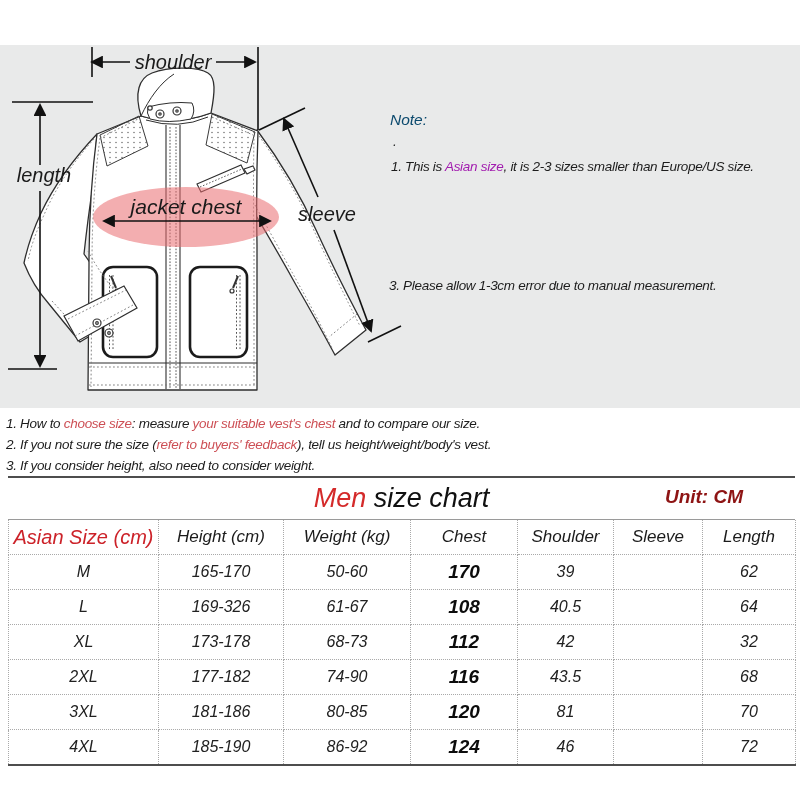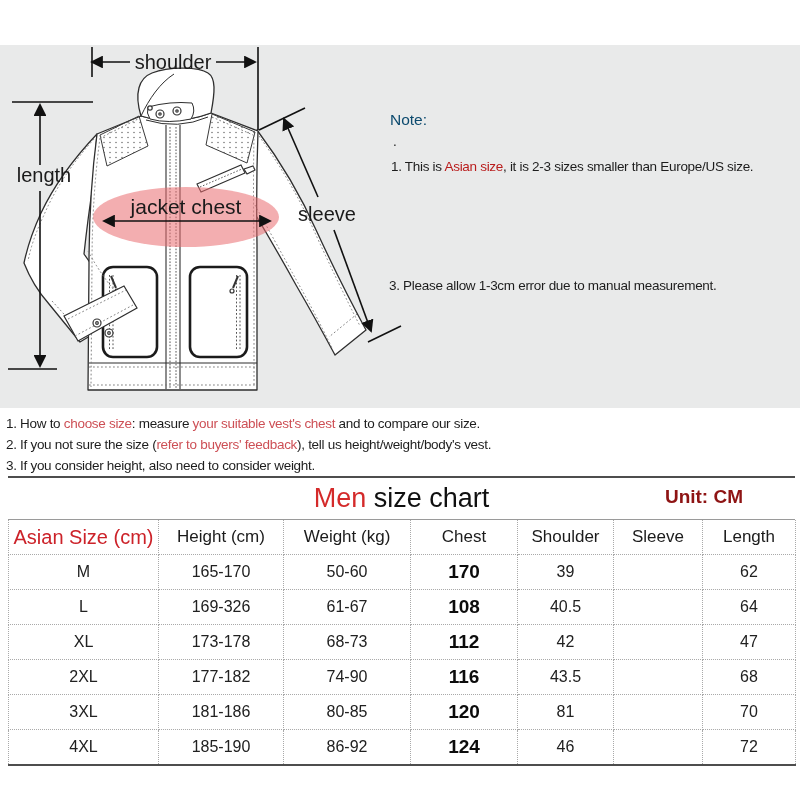--- a/index.html
+++ b/index.html
@@ -1,24 +1,24 @@
 <!DOCTYPE html>
 <html><head>
 <meta charset="utf-8">
 <style>
   html,body{margin:0;padding:0;background:#fff;}
   .page{position:relative;width:800px;height:800px;background:#ffffff;
-        font-family:"Liberation Sans",sans-serif;overflow:hidden;}
+        font-family:"Liberation Sans",sans-serif;overflow:hidden;font-style:italic;}
   .panel{position:absolute;left:0;top:45px;width:800px;height:363px;background:#e9eaea;}
   svg.diagram{position:absolute;left:0;top:45px;width:410px;height:363px;}
   svg text{font-family:"Liberation Sans",sans-serif;fill:#1a1a1a;}
 
   
   .rich{position:absolute;font-size:13.5px;letter-spacing:-0.3px;color:#1d1d1d;white-space:nowrap;}
-  .rich .red{color:#b91c1c;}
+  .rich .red{color:#a21caf;}
   #note-title{left:390px;top:111px;font-size:15.5px;color:#0c4a6e;letter-spacing:0;}
   #note-dot{left:393px;top:134px;}
   #note-1{left:391px;top:159px;}
   #note-2{left:389px;top:207px;line-height:20.5px;}
   #note-3{left:389px;top:278px;}
 
   
   #tip-1{left:6px;top:416px;}
   #tip-2{left:6px;top:437px;}
   #tip-3{left:6px;top:458px;}
@@ -231,21 +231,21 @@
             <td></td>
             <td>64</td>
           </tr>
           <tr>
             <td>XL</td>
             <td>173-178</td>
             <td>68-73</td>
             <td class="chest">112</td>
             <td>42</td>
             <td></td>
-            <td>47</td>
+            <td>32</td>
           </tr>
           <tr>
             <td>2XL</td>
             <td>177-182</td>
             <td>74-90</td>
             <td class="chest">116</td>
             <td>43.5</td>
             <td></td>
             <td>68</td>
           </tr>

